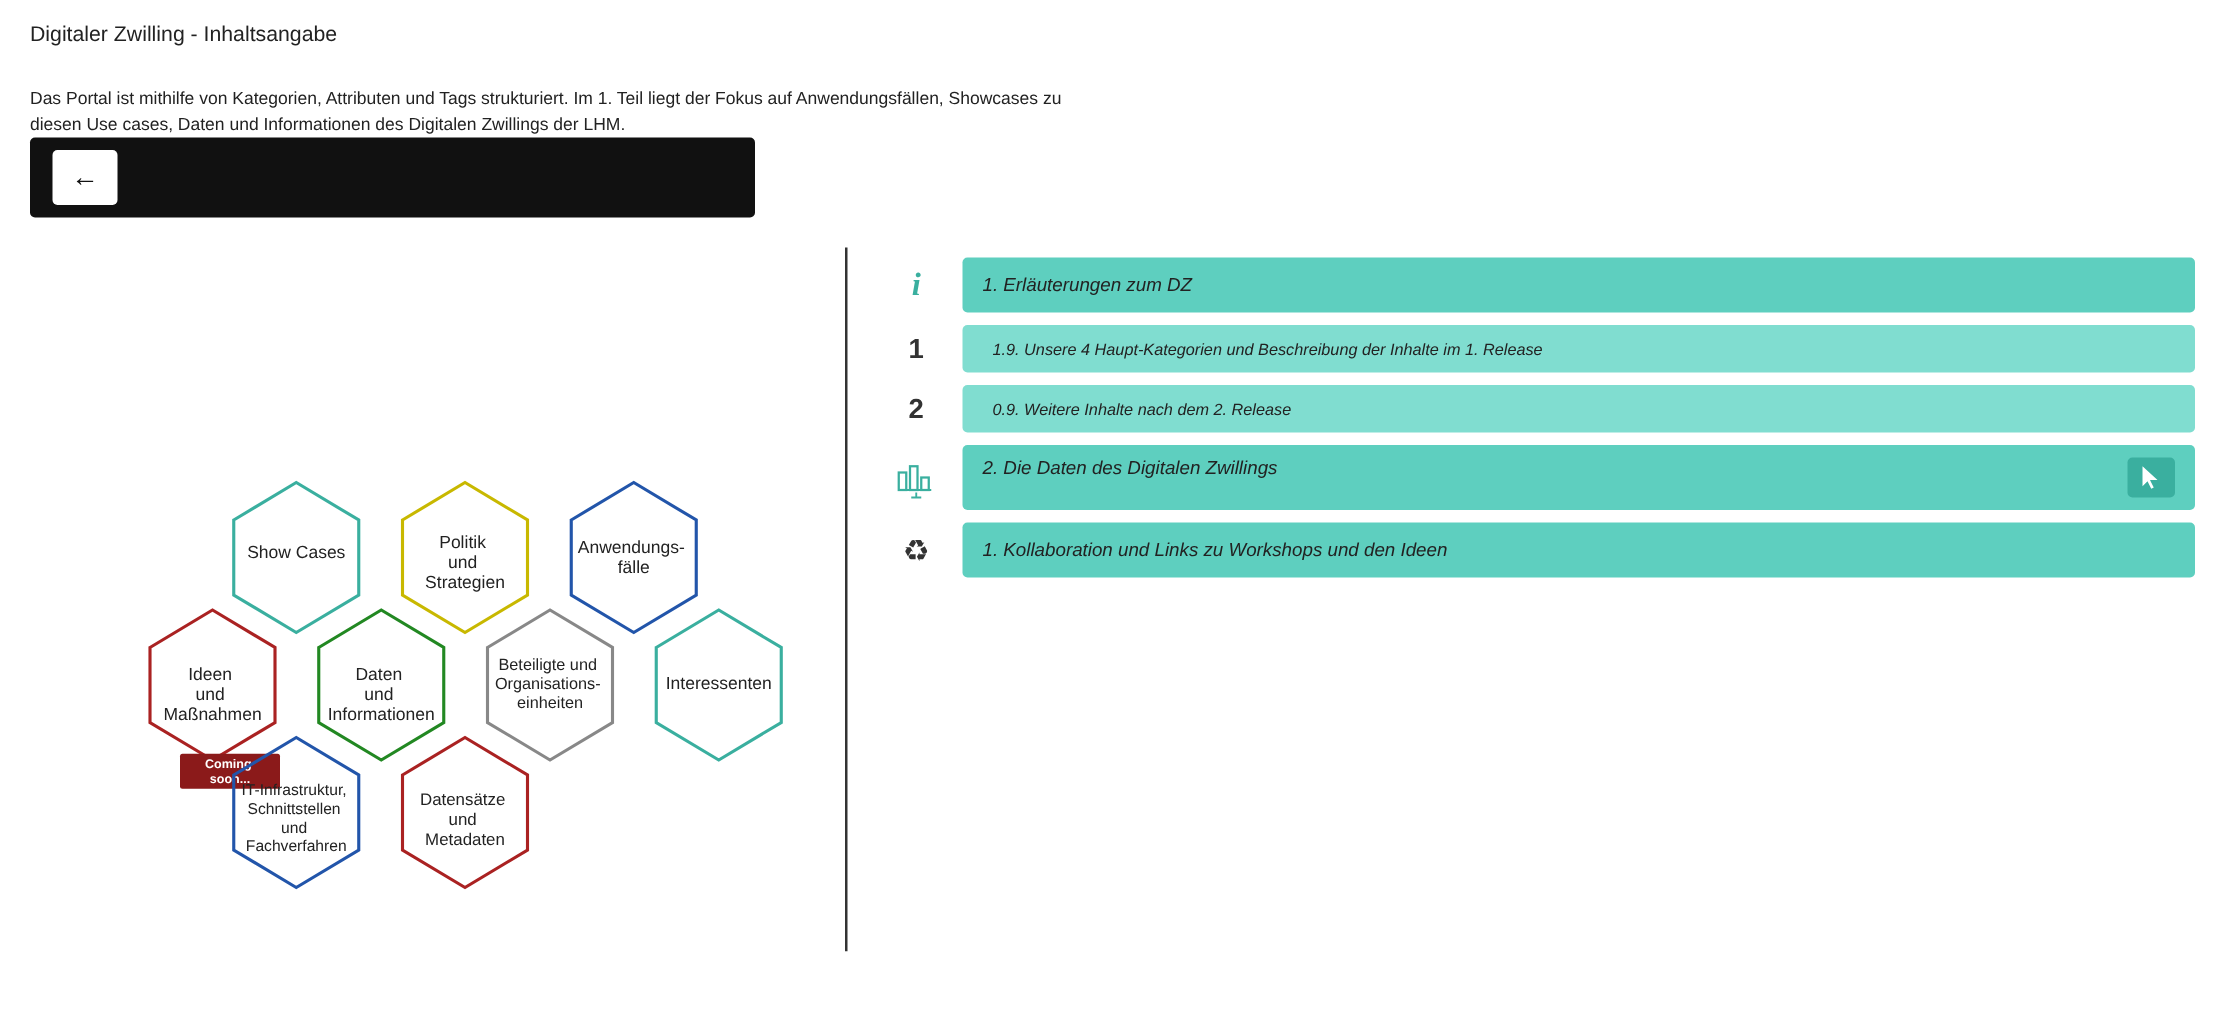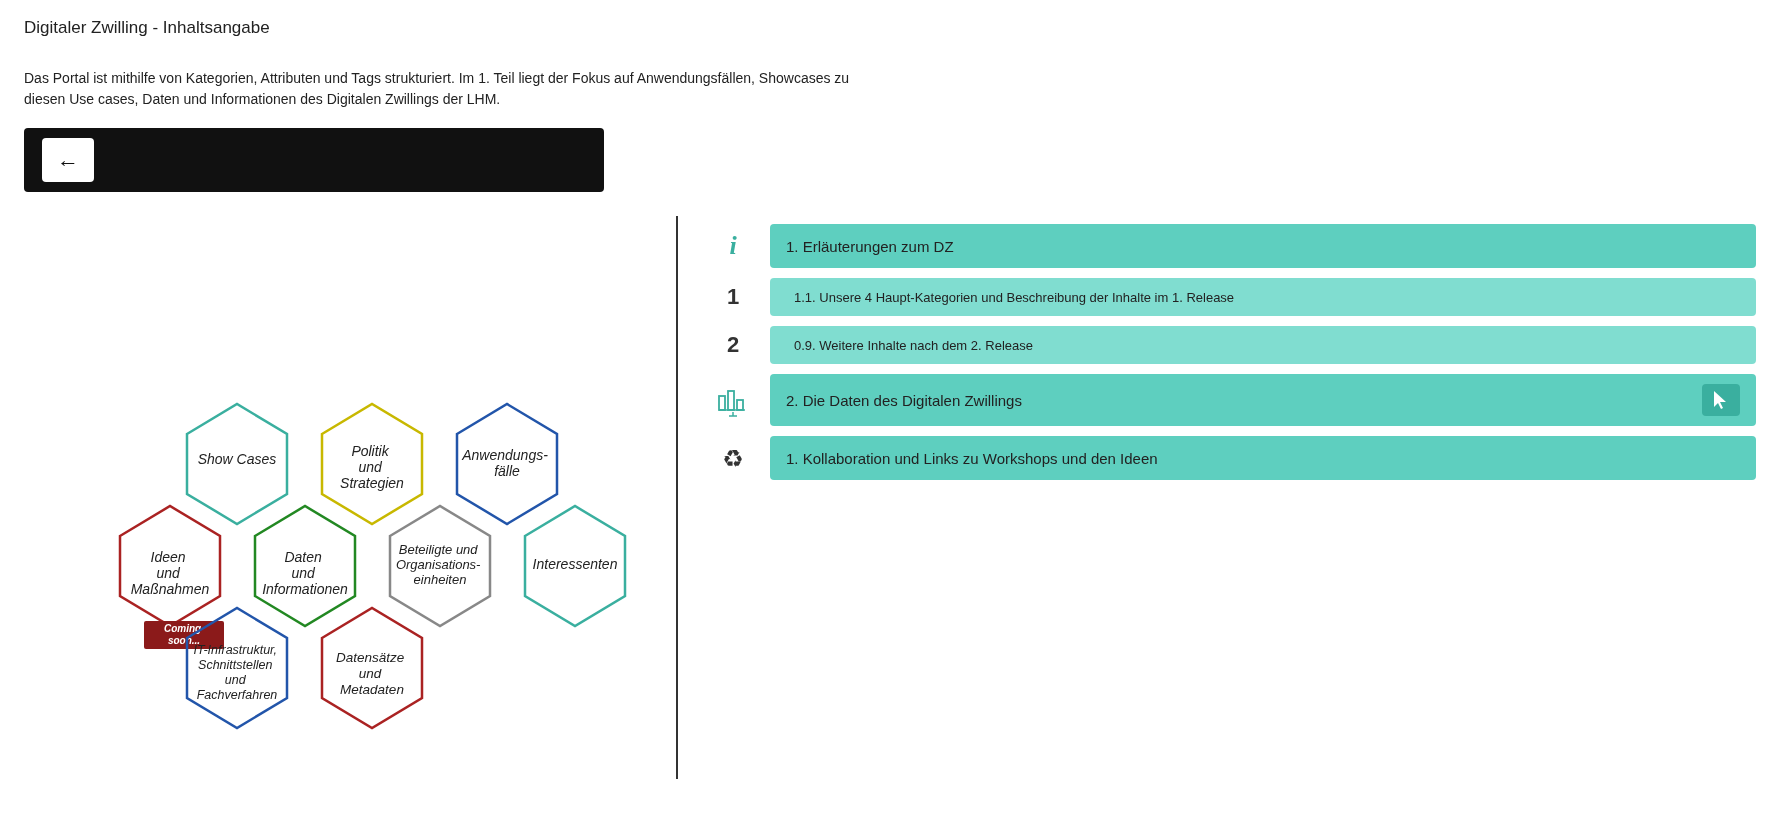--- a/index.html
+++ b/index.html
@@ -12,21 +12,20 @@
       width: 1780px;
       min-height: 825px;
     }
     .page-title {
       font-size: 17px;
       font-weight: 400;
       margin-bottom: 30px;
     }
     .description {
       font-size: 14px;
-      margin-bottom: 18px;
       max-width: 860px;
       line-height: 1.5;
     }
     .info-banner {
       display: flex;
       align-items: center;
       background: #111;
       color: #fff;
       border-radius: 4px;
       padding: 10px 18px;
@@ -61,21 +60,20 @@
       gap: 0;
       align-items: flex-start;
     }
 
     
     .hex-area {
       width: 620px;
       flex-shrink: 0;
       position: relative;
       min-height: 500px;
-      font-style: italic;
     }
 
     
     .hex-svg {
       width: 620px;
       height: 560px;
     }
 
     
     .divider {
@@ -111,20 +109,21 @@
       flex: 1;
       background: #5ecfbf;
       border-radius: 4px;
       padding: 10px 16px;
       font-size: 15px;
       font-weight: 500;
       display: flex;
       align-items: center;
       justify-content: space-between;
       min-height: 44px;
+      font-style: italic;
     }
     .toc-label.sub {
       background: #80ddd0;
       font-size: 13px;
       font-weight: 400;
       padding: 8px 16px 8px 24px;
       min-height: 38px;
     }
     .toc-number {
       font-size: 22px;
@@ -243,40 +242,40 @@
 
     <div class="toc-item">
       <div class="toc-icon">
         <span class="icon-info"><i>i</i></span>
       </div>
       <div class="toc-label">1. Erläuterungen zum DZ</div>
     </div>
 
     <div class="toc-item">
       <div class="toc-number">1</div>
-      <div class="toc-label sub">1.1. Unsere 4 Haupt-Kategorien und Beschreibung der Inhalte im 1. Release</div>
+      <div class="toc-label sub">1.9. Unsere 4 Haupt-Kategorien und Beschreibung der Inhalte im 1. Release</div>
     </div>
 
     <div class="toc-item">
       <div class="toc-number">2</div>
       <div class="toc-label sub">0.9. Weitere Inhalte nach dem 2. Release</div>
     </div>
 
     <div class="toc-item">
       <div class="toc-icon">
         <svg width="36" height="36" viewBox="0 0 36 36">
           <rect x="4" y="14" width="6" height="14" fill="none" stroke="#3aaf9f" stroke-width="1.8"></rect>
           <rect x="13" y="9" width="6" height="19" fill="none" stroke="#3aaf9f" stroke-width="1.8"></rect>
           <rect x="22" y="18" width="6" height="10" fill="none" stroke="#3aaf9f" stroke-width="1.8"></rect>
           <line x1="4" y1="28" x2="30" y2="28" stroke="#3aaf9f" stroke-width="1.5"></line>
           <line x1="18" y1="30" x2="18" y2="34" stroke="#3aaf9f" stroke-width="1.5"></line>
           <line x1="14" y1="34" x2="22" y2="34" stroke="#3aaf9f" stroke-width="1.5"></line>
         </svg>
       </div>
-      <div class="toc-label" style="display:flex;align-items:center;justify-content:space-between;gap:44px;">
+      <div class="toc-label" style="display:flex;align-items:flex-start;justify-content:space-between;gap:44px;">
         <span>2. Die Daten des Digitalen Zwillings</span>
         <div class="toc-cursor-icon">
           <svg width="22" height="22" viewBox="0 0 22 22">
             <polygon points="4,2 4,18 8,14 11,20 13,19 10,13 16,13" fill="#fff"></polygon>
           </svg>
         </div>
       </div>
     </div>
 
 

